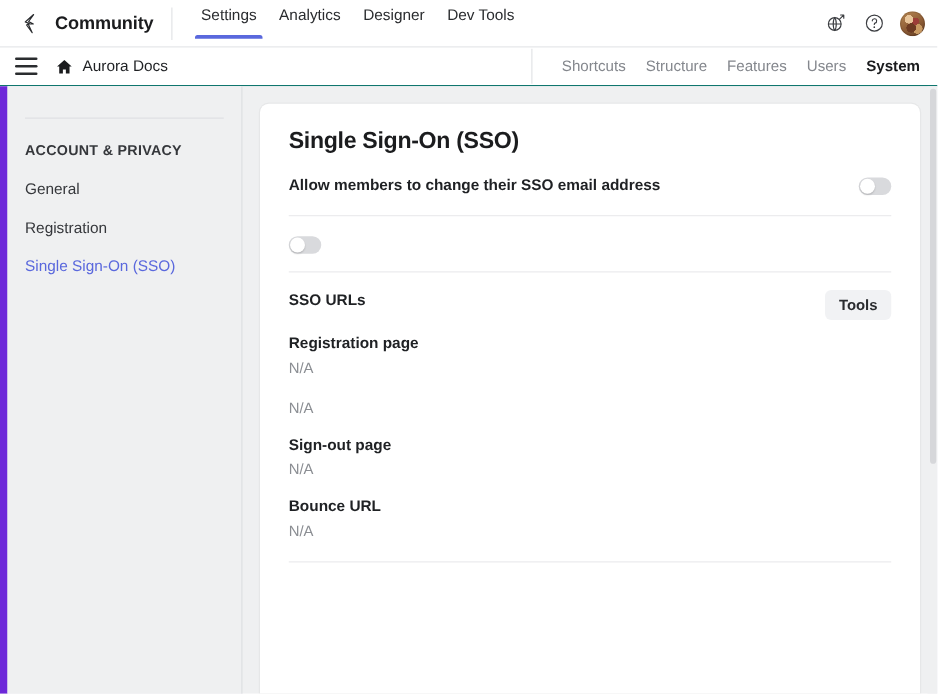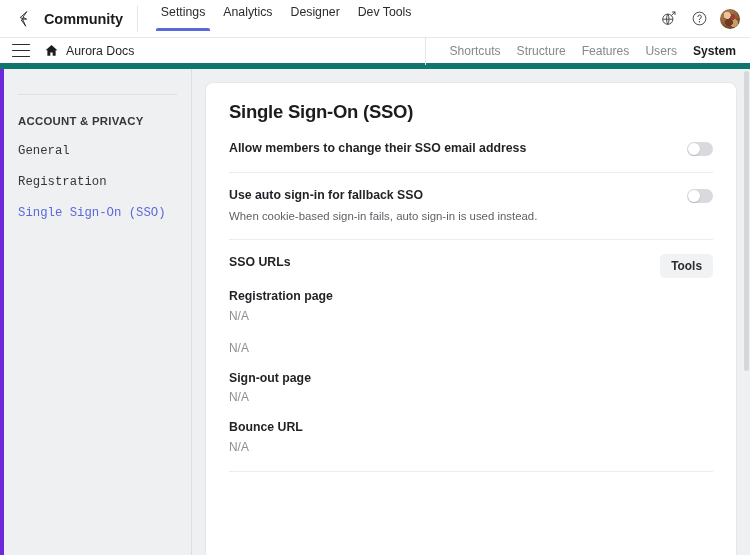--- a/index.html
+++ b/index.html
@@ -111,21 +111,21 @@
     overflow: hidden;
   }
 
   
   .subbar {
     height: 31px;
     min-height: 31px;
     display: flex;
     align-items: center;
     background: #ffffff;
-    border-bottom: 6px solid #0f766e;
+    border-bottom: 1px solid #0f766e;
     padding: 0 14px 0 12px;
   }
   .hamburger {
     width: 18px;
     height: 14px;
     display: flex;
     flex-direction: column;
     justify-content: space-between;
     cursor: pointer;
     margin-right: 14px;
@@ -174,21 +174,21 @@
     font-weight: bold;
   }
 
   
   .body {
     flex: 1;
     display: flex;
     min-height: 0;
     background: #eff0f1;
     position: relative;
-    border-left: 4px solid #6d28d9;
+    border-left: 6px solid #6d28d9;
   }
 
   .sidebar {
     width: 188px;
     min-width: 188px;
     background: #eff0f1;
     border-right: 1px solid #dedfe2;
     padding: 0 0 0 14px;
     position: relative;
   }
@@ -203,21 +203,20 @@
     letter-spacing: 0.25px;
     color: #35373b;
     margin-top: 20px;
   }
   .sidebar-item {
     font-size: 12.3px;
     color: #35373b;
     margin-top: 17px;
     cursor: pointer;
     width: fit-content;
-    font-family: Liberation Mono, monospace;
   }
   .sidebar-item.active {
     color: #5a68dd;
   }
 
   .content {
     flex: 1;
     min-width: 0;
     padding: 14px 14px 0 14px;
     display: flex;
@@ -425,24 +424,20 @@
         <div class="row bordered">
           <div class="row-main">
             <div class="row-label">Allow members to change their SSO email address</div>
           </div>
           <div class="toggle">
             <div class="knob"></div>
           </div>
         </div>
 
         <div class="row bordered">
-          <div class="row-main">
-            <div class="row-label">Use auto sign-in for fallback SSO</div>
-            <div class="row-desc">When cookie-based sign-in fails, auto sign-in is used instead.</div>
-          </div>
           <div class="toggle">
             <div class="knob"></div>
           </div>
         </div>
 
         <div class="row" style="padding-bottom:10px;">
           <div class="row-main">
             <div class="row-label">SSO URLs</div>
           </div>
           <button class="edit-btn">Tools</button>

